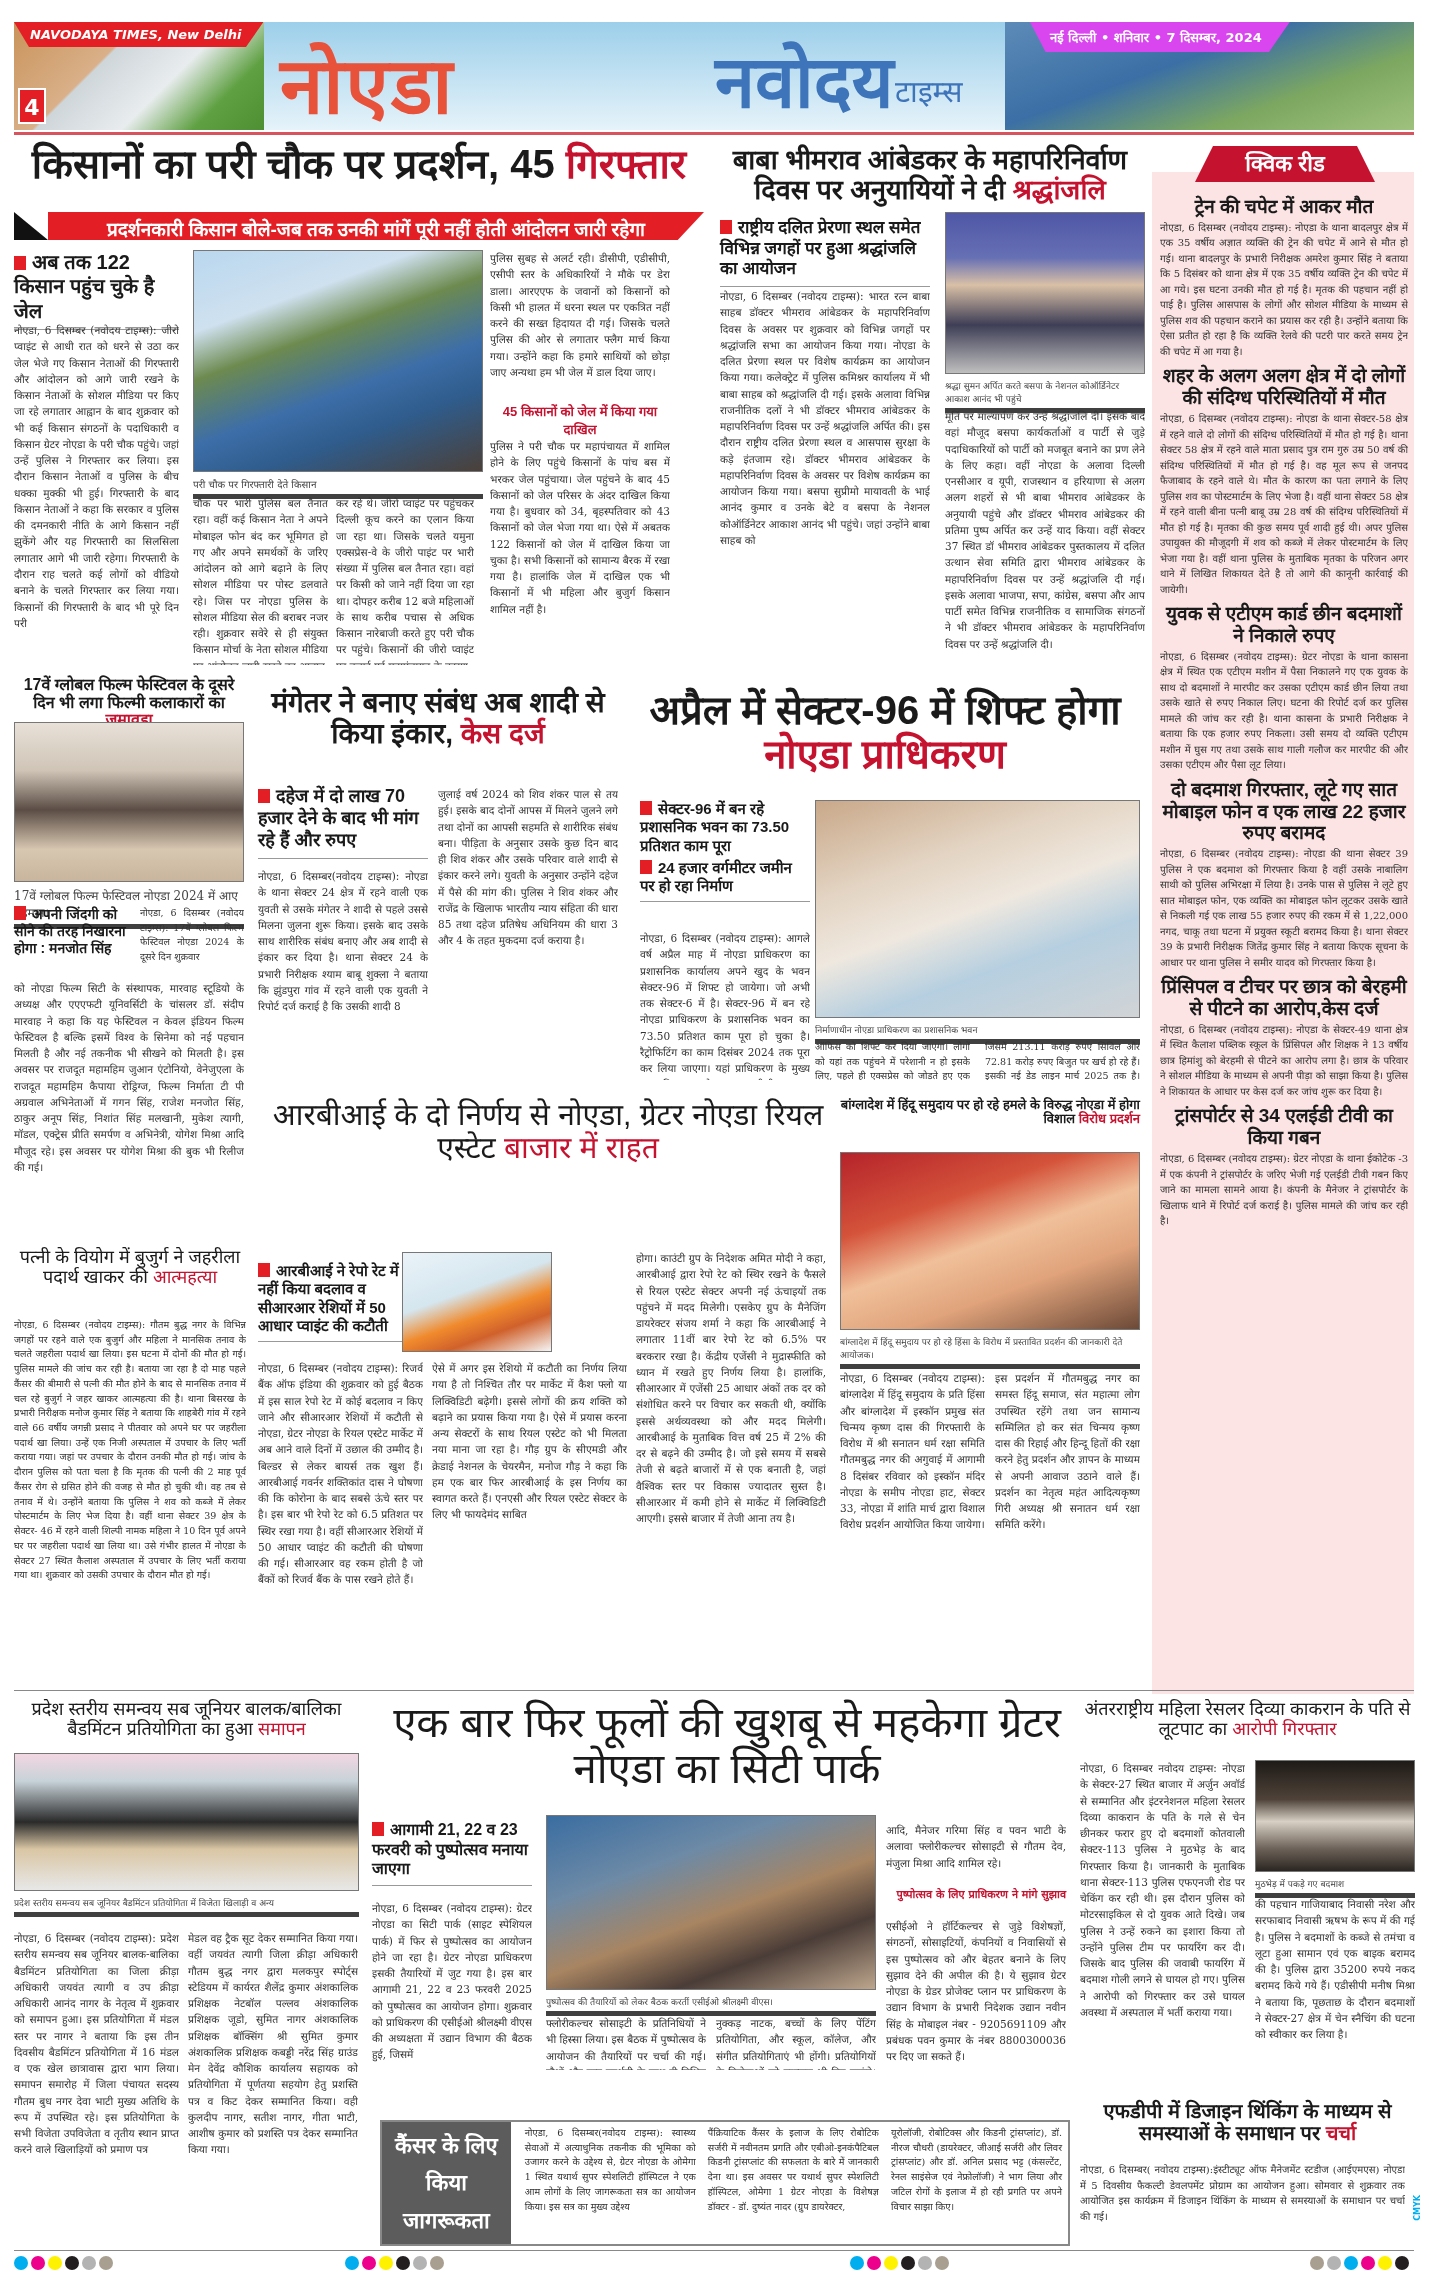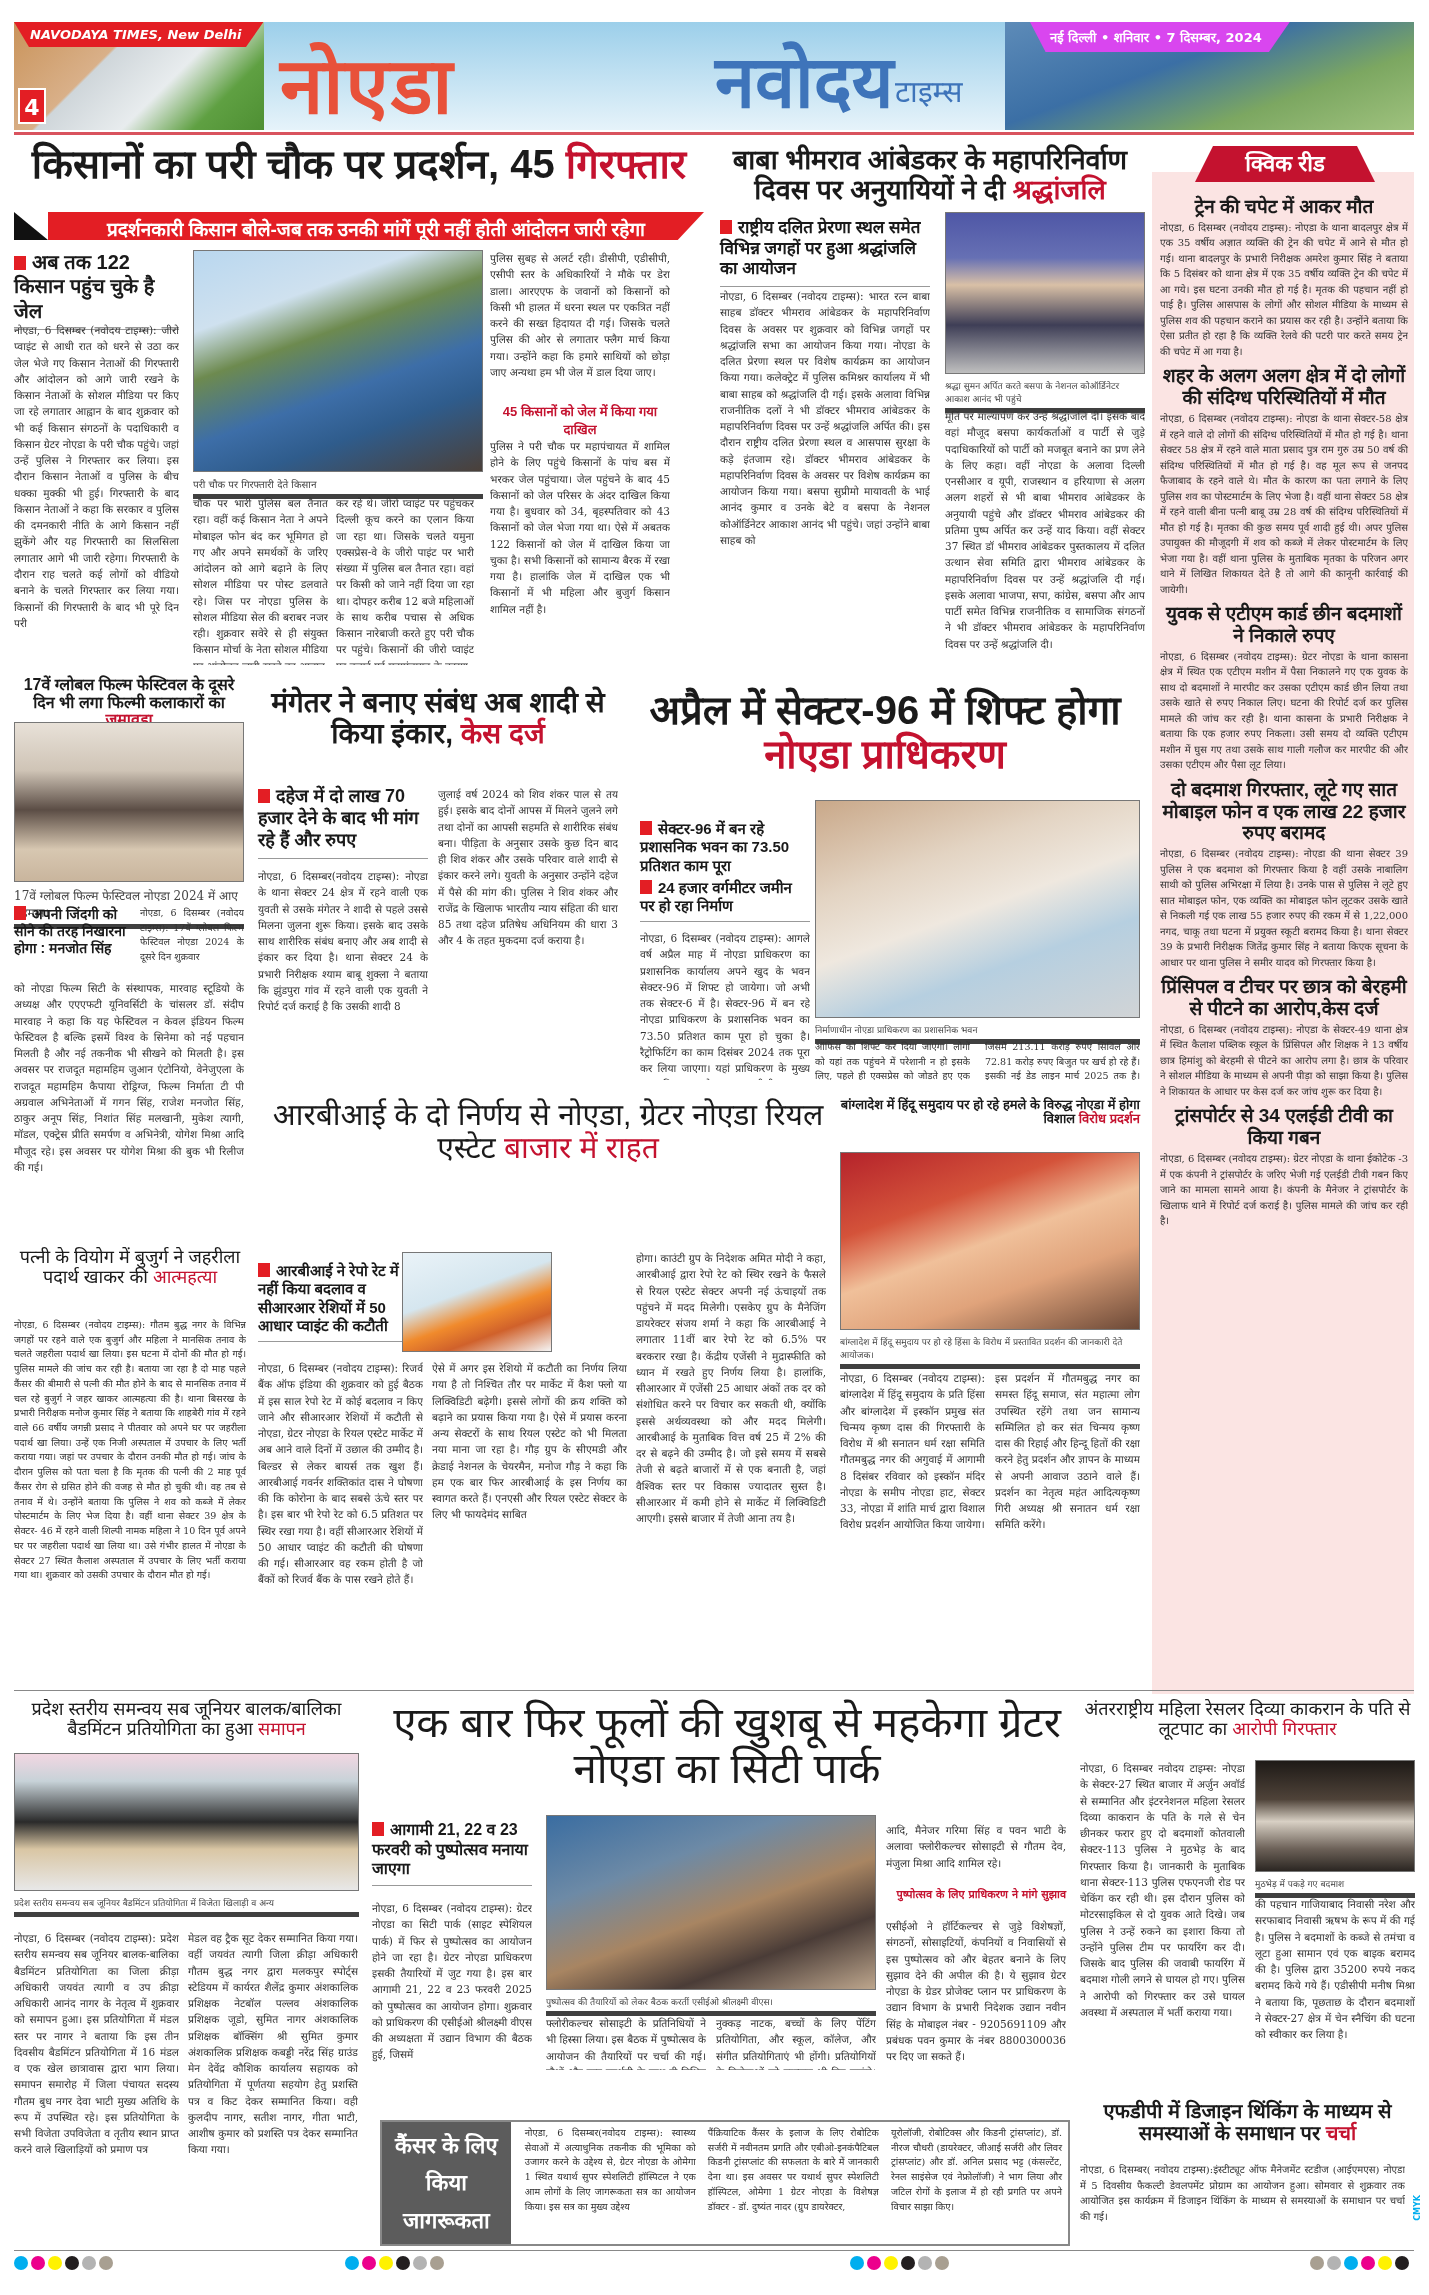--- a/index.html
+++ b/index.html
@@ -129,21 +129,21 @@
 </div>
 <div class="abs bullet-h" style="left:258px;top:786px;width:170px;font-size:18px;"><span class="sq"></span><span>दहेज में दो लाख 70 हजार देने के बाद भी मांग रहे हैं और रुपए</span></div>
 <div class="abs body" style="left:258px;top:868px;width:170px;height:210px;overflow:hidden;">नोएडा, 6 दिसम्बर(नवोदय टाइम्स): नोएडा के थाना सेक्टर 24 क्षेत्र में रहने वाली एक युवती से उसके मंगेतर ने शादी से पहले उससे मिलना जुलना शुरू किया। इसके बाद उसके साथ शारीरिक संबंध बनाए और अब शादी से इंकार कर दिया है। थाना सेक्टर 24 के प्रभारी निरीक्षक श्याम बाबू शुक्ला ने बताया कि झुंडपुरा गांव में रहने वाली एक युवती ने रिपोर्ट दर्ज कराई है कि उसकी शादी 8</div>
 <div class="abs body" style="left:438px;top:786px;width:180px;height:290px;overflow:hidden;">जुलाई वर्ष 2024 को शिव शंकर पाल से तय हुई। इसके बाद दोनों आपस में मिलने जुलने लगे तथा दोनों का आपसी सहमति से शारीरिक संबंध बना। पीड़िता के अनुसार उसके कुछ दिन बाद ही शिव शंकर और उसके परिवार वाले शादी से इंकार करने लगे। युवती के अनुसार उन्होंने दहेज में पैसे की मांग की। पुलिस ने शिव शंकर और राजेंद्र के खिलाफ भारतीय न्याय संहिता की धारा 85 तथा दहेज प्रतिषेध अधिनियम की धारा 3 और 4 के तहत मुकदमा दर्ज कराया है।</div>
 
 <div class="abs headline" style="left:630px;top:688px;width:510px;font-size:40px;">
   <span>अप्रैल में सेक्टर-96 में शिफ्ट होगा</span>
   <span class="red">नोएडा प्राधिकरण</span>
 </div>
 <div class="abs" style="left:640px;top:800px;width:170px;">
-  <div class="bullet-h" style="font-size:15px;border:none;padding:0 0 4px;margin-top:20px;"><span class="sq"></span><span>सेक्टर-96 में बन रहे प्रशासनिक भवन का 73.50 प्रतिशत काम पूरा</span></div>
+  <div class="bullet-h" style="font-size:15px;border:none;padding:0 0 4px;"><span class="sq"></span><span>सेक्टर-96 में बन रहे प्रशासनिक भवन का 73.50 प्रतिशत काम पूरा</span></div>
   <div class="bullet-h" style="font-size:15px;"><span class="sq"></span><span>24 हजार वर्गमीटर जमीन पर हो रहा निर्माण</span></div>
 </div>
 <div class="abs body" style="left:640px;top:930px;width:170px;height:150px;overflow:hidden;">नोएडा, 6 दिसम्बर (नवोदय टाइम्स): आगले वर्ष अप्रैल माह में नोएडा प्राधिकरण का प्रशासनिक कार्यालय अपने खुद के भवन सेक्टर-96 में शिफ्ट हो जायेगा। जो अभी तक सेक्टर-6 में है। सेक्टर-96 में बन रहे नोएडा प्राधिकरण के प्रशासनिक भवन का 73.50 प्रतिशत काम पूरा हो चुका है। रैट्रोफिटिंग का काम दिसंबर 2024 तक पूरा कर लिया जाएगा। यहां प्राधिकरण के मुख्य प्रशासनिक भवन के अलावा सभी रीजनल</div>
 <div class="abs photo img-building" style="left:815px;top:800px;width:325px;height:218px;"></div>
 <div class="abs caption" style="left:815px;top:1020px;width:325px;font-size:9px;">निर्माणाधीन नोएडा प्राधिकरण का प्रशासनिक भवन</div>
 <div class="abs body" style="left:815px;top:1040px;width:155px;height:40px;overflow:hidden;font-size:9.5px;">ऑफिस को शिफ्ट कर दिया जाएगा। लोगों को यहां तक पहुंचने में परेशानी न हो इसके लिए, पहले ही एक्सप्रेस को जोड़ते हुए एक अंडरपास बनाया जा चुका है। प्राधिकरण अधिकारियों ने बताया कि करीब 24 हजार वर्गमीटर जमीन पर इस इमारत का निर्माण किया जा रहा है। इसके निर्माण में करीब 304 करोड़ रुपए खर्च किए जा रहे है।</div>
 <div class="abs body" style="left:985px;top:1040px;width:155px;height:40px;overflow:hidden;font-size:9.5px;">जिसमें 213.11 करोड़ रुपए सिविल और 72.81 करोड़ रुपए बिजुत पर खर्च हो रहे हैं। इसकी नई डेड लाइन मार्च 2025 तक है। इसका निर्माण पूरा होते ही प्राधिकरण के सभी ऑफिस यहां शिफ्ट हो जाएंगे। इस आफिस के ग्राउंड फ्लोर पर ही प्राधिकरण के सीईओ का ऑफिस होगा जिससे लोगों को मिलने में दिक्कत नहीं होगी।</div>
 
 <div class="abs headline" style="left:258px;top:1098px;width:580px;font-size:30px;font-weight:normal;">
   <span>आरबीआई के दो निर्णय से नोएडा, ग्रेटर नोएडा रियल एस्टेट</span>

